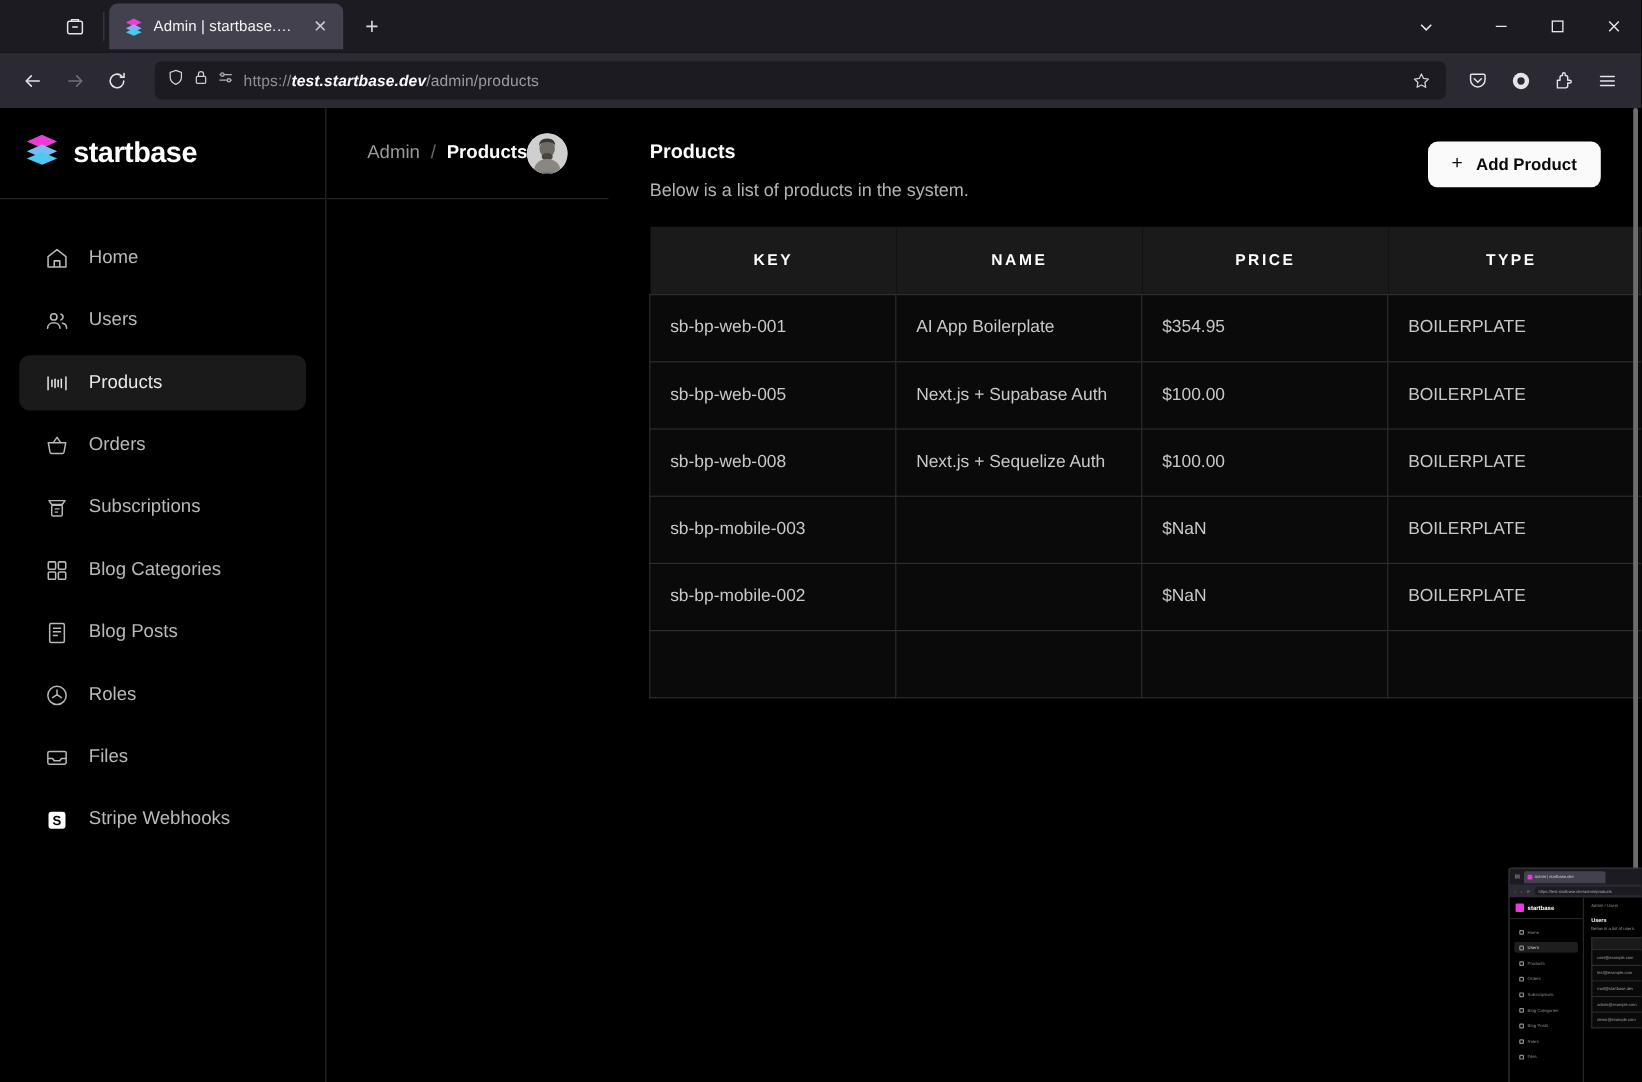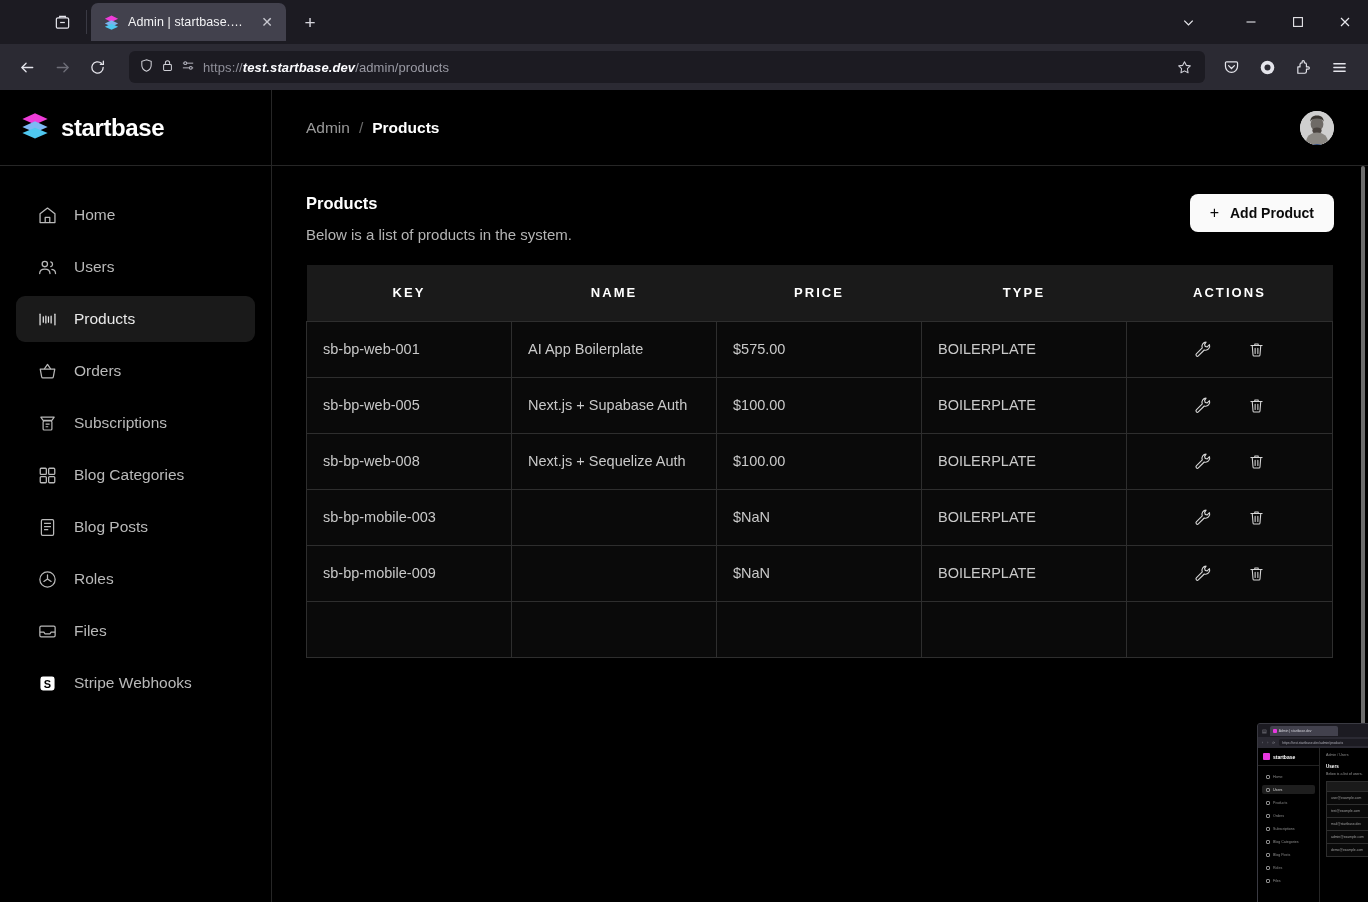--- a/index.html
+++ b/index.html
@@ -91,21 +91,21 @@
   .nav { padding:26px 16px 0 16px; display:flex; flex-direction:column; gap:6px; }
   .nav-item {
     height:46px; border-radius:9px; display:flex; align-items:center;
     gap:16px; padding-left:20px; color:#b9b9b9; font-size:15.5px;
   }
   .nav-item.active { background:#1a1a1a; color:#e9e9e9; }
   .nav-ico { width:22px; height:22px; flex:0 0 22px; display:flex;
     align-items:center; justify-content:center; }
 
   
-  #main { flex:1; display:flex; flex-direction:column; min-width:0; position:relative; }
+  #main { flex:1; display:flex; flex-direction:row; min-width:0; position:relative; }
   .topbar {
     height:76px; flex:0 0 76px; border-bottom:1px solid #262626;
     display:flex; align-items:center; padding:0 34px 0 34px;
   }
   .crumbs { display:flex; align-items:center; gap:9px; font-size:15.5px; }
   .crumb-root { color:#9a9a9a; }
   .crumb-sep { color:#6a6a6a; }
   .crumb-cur { color:#fff; font-weight:bold; }
   .avatar {
     width:34px; height:34px; border-radius:50%; margin-left:auto; overflow:hidden;
@@ -493,21 +493,21 @@
             <th>NAME</th>
             <th>PRICE</th>
             <th>TYPE</th>
             <th>ACTIONS</th>
           </tr>
         </thead>
         <tbody>
             <tr>
               <td>sb-bp-web-001</td>
               <td>AI App Boilerplate</td>
-              <td>$575.00</td>
+              <td>$354.95</td>
               <td>BOILERPLATE</td>
               <td>
                 <div class="acts">
                   <span class="act-btn">
                     <svg width="18" height="18" viewBox="0 0 20 20" fill="none" stroke="currentColor" stroke-width="1.25" stroke-linejoin="round" stroke-linecap="round">
                       <path d="M13.4 2.4a4.6 4.6 0 0 0-4.2 6.4L2.6 15.4a1.6 1.6 0 0 0 2.2 2.3l6.6-6.6a4.6 4.6 0 0 0 5.8-5.9l-2.5 2.5-2.3-.6-.6-2.3z"></path>
                     </svg>
                   </span>
                   <span class="act-btn">
                     <svg width="17" height="17" viewBox="0 0 20 20" fill="none" stroke="currentColor" stroke-width="1.25" stroke-linejoin="round" stroke-linecap="round">
@@ -583,21 +583,21 @@
                       <path d="M3.4 5.4h13.2"></path>
                       <path d="M8 5.4V3.6h4v1.8"></path>
                       <path d="M5 5.4l.9 11a1.3 1.3 0 0 0 1.3 1.2h5.6a1.3 1.3 0 0 0 1.3-1.2l.9-11"></path>
                       <path d="M8.4 8.6v6M11.6 8.6v6"></path>
                     </svg>
                   </span>
                 </div>
               </td>
             </tr>
             <tr>
-              <td>sb-bp-mobile-009</td>
+              <td>sb-bp-mobile-002</td>
               <td></td>
               <td>$NaN</td>
               <td>BOILERPLATE</td>
               <td>
                 <div class="acts">
                   <span class="act-btn">
                     <svg width="18" height="18" viewBox="0 0 20 20" fill="none" stroke="currentColor" stroke-width="1.25" stroke-linejoin="round" stroke-linecap="round">
                       <path d="M13.4 2.4a4.6 4.6 0 0 0-4.2 6.4L2.6 15.4a1.6 1.6 0 0 0 2.2 2.3l6.6-6.6a4.6 4.6 0 0 0 5.8-5.9l-2.5 2.5-2.3-.6-.6-2.3z"></path>
                     </svg>
                   </span>

